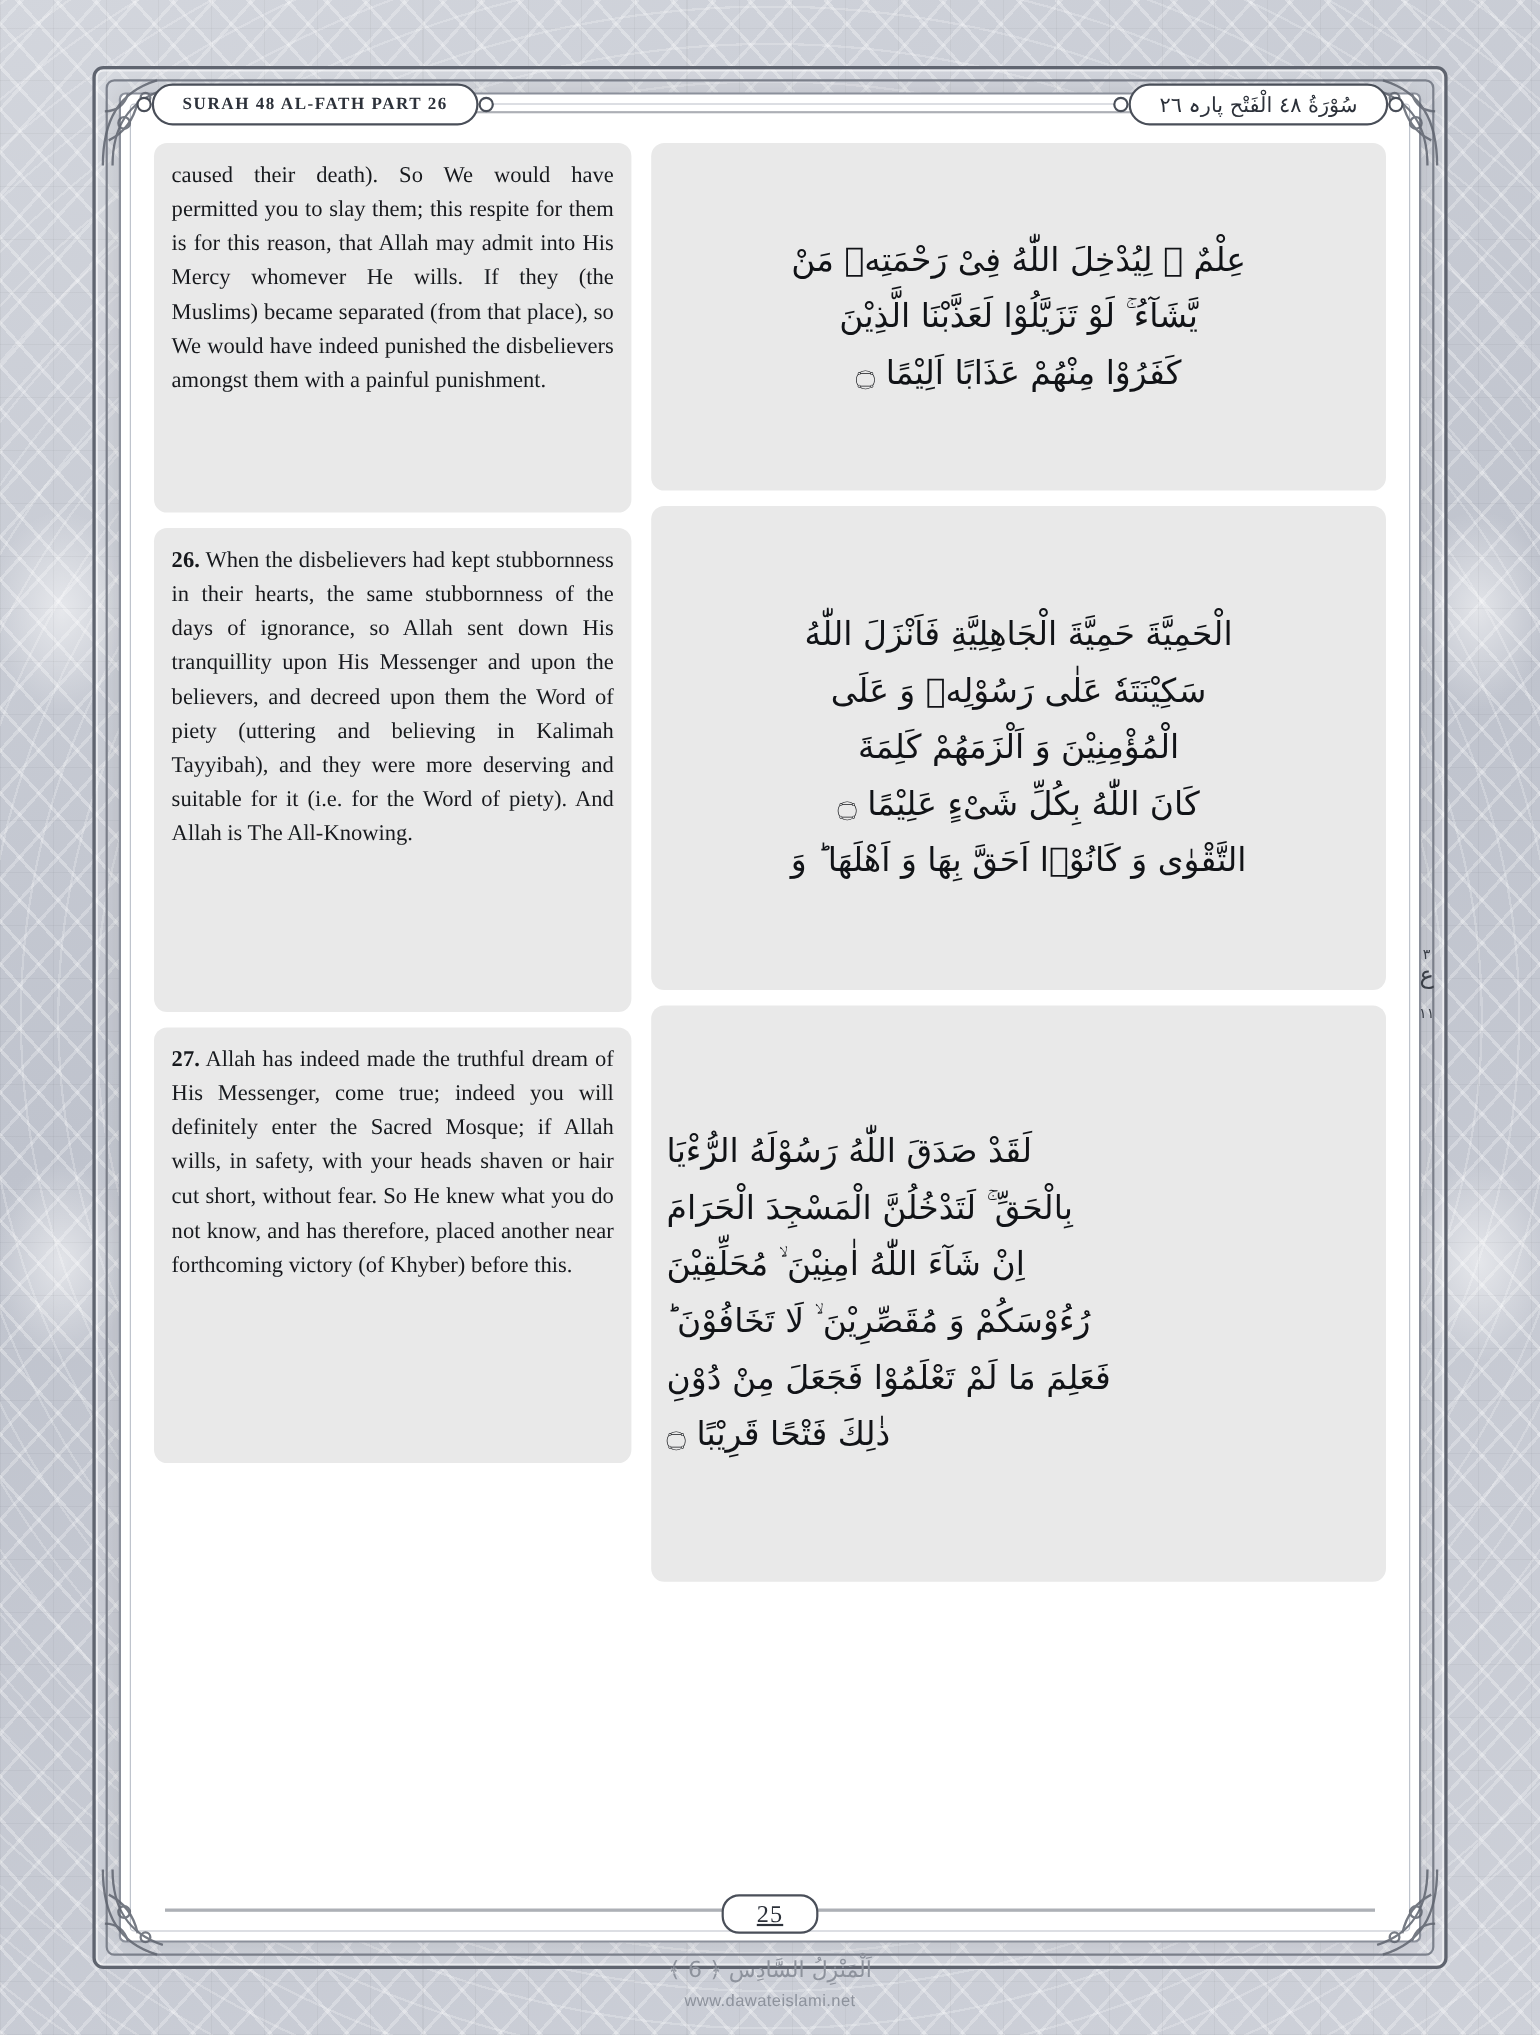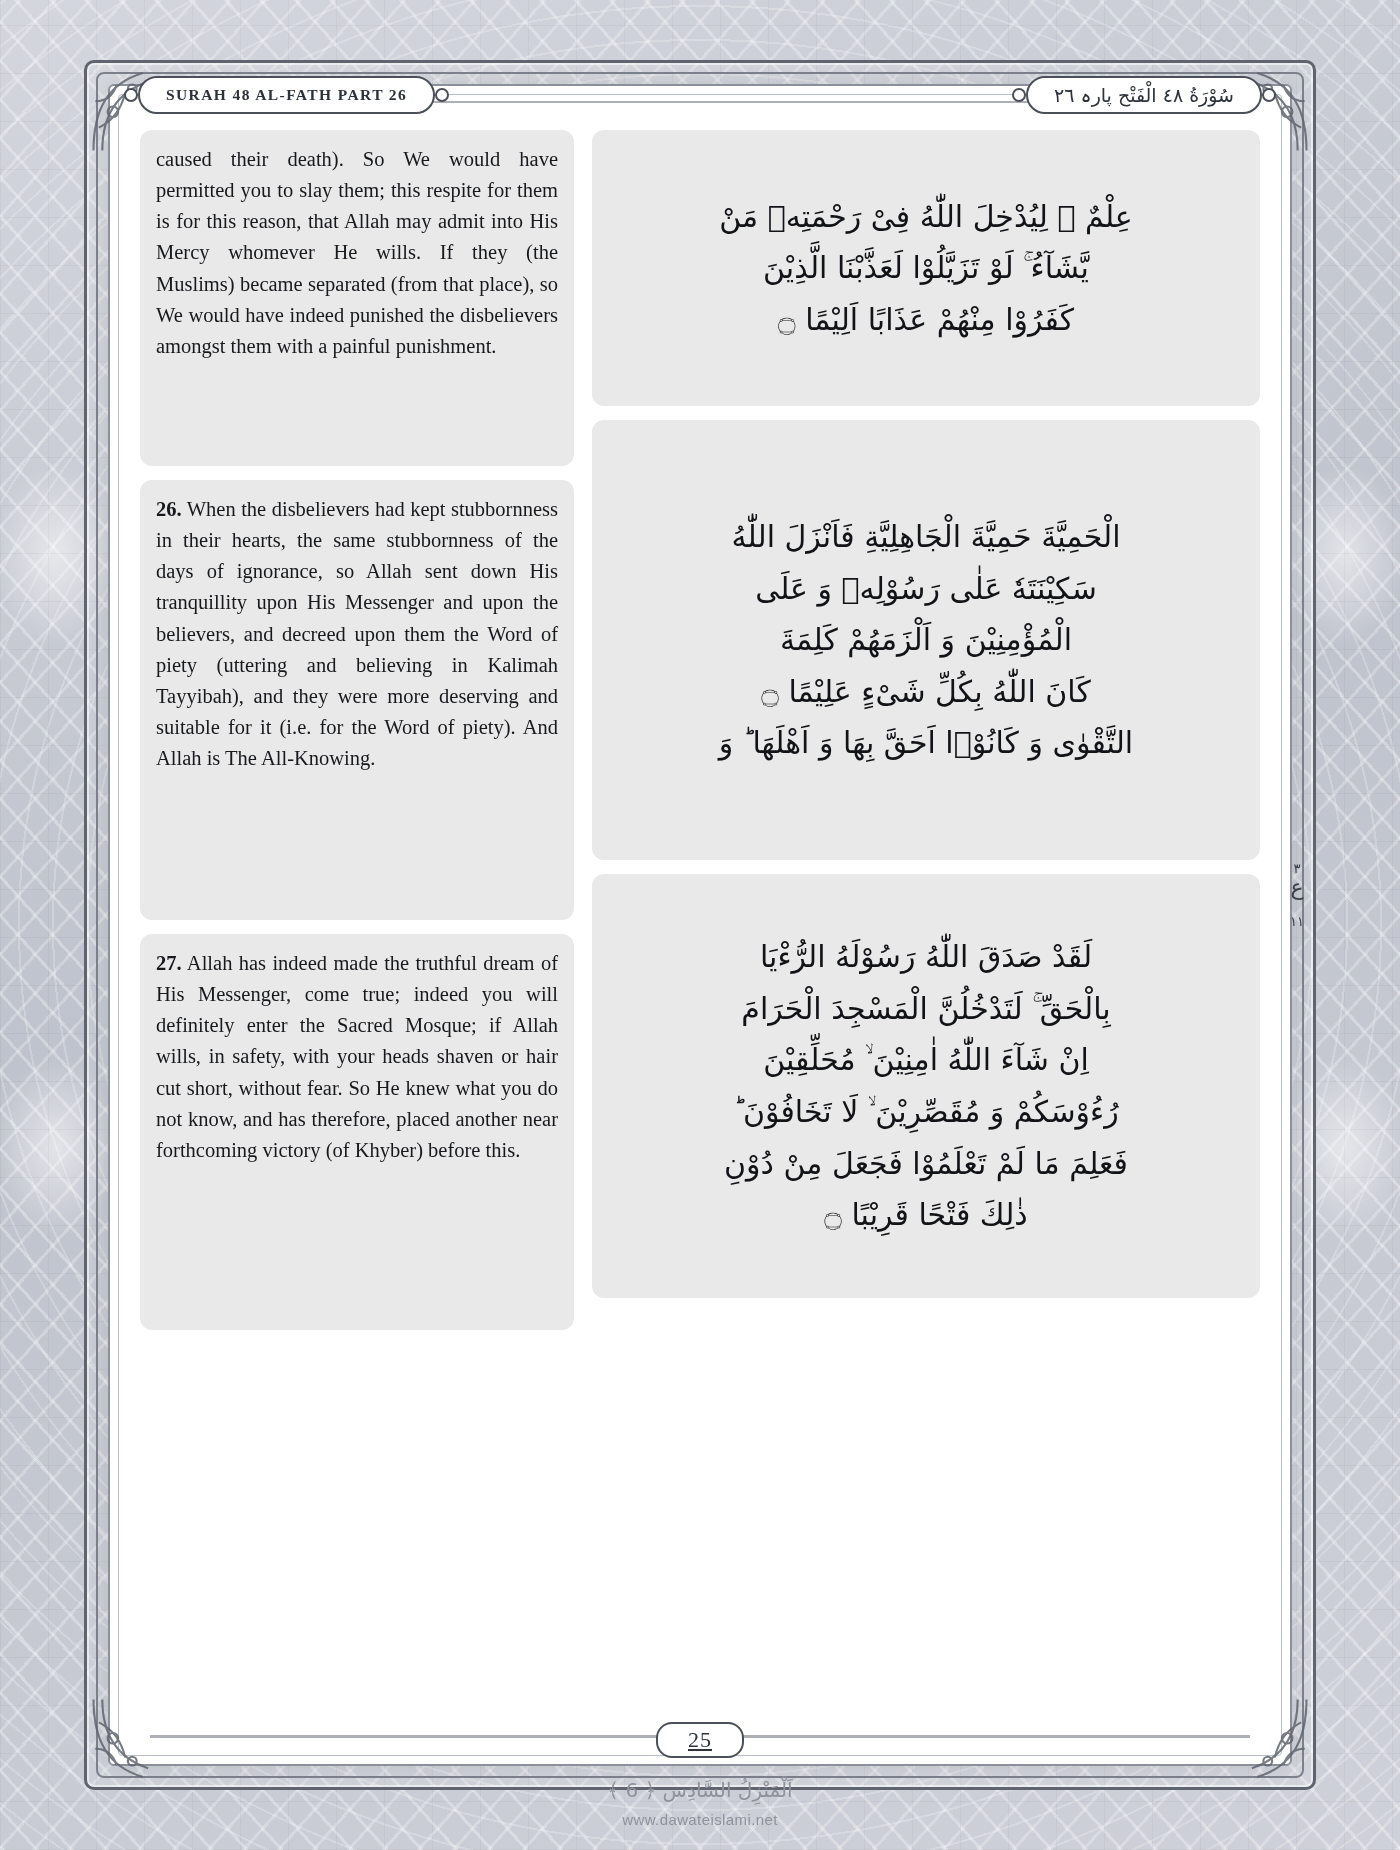--- a/index.html
+++ b/index.html
@@ -159,25 +159,25 @@
   }
   .ar-line{
     font-size:30px;
     line-height:1.72;
     white-space:nowrap;
     letter-spacing:0;
   }
 
   
   .b1-en{height:336px;}
-  .b1-ar{height:276px;}
+  .b1-ar{height:316px;}
   .b2-en{height:440px;}
   .b2-ar{height:440px;}
   .b3-en{height:396px;}
-  .b3-ar{height:424px;}
+  .b3-ar{height:524px;align-items:flex-end;}
 
   
   .ruku{
     position:absolute;
     right:86px;top:862px;
     width:34px;text-align:center;
     font-family:"DejaVu Sans", sans-serif;
     color:#3a3f48;
     line-height:1.05;
   }

